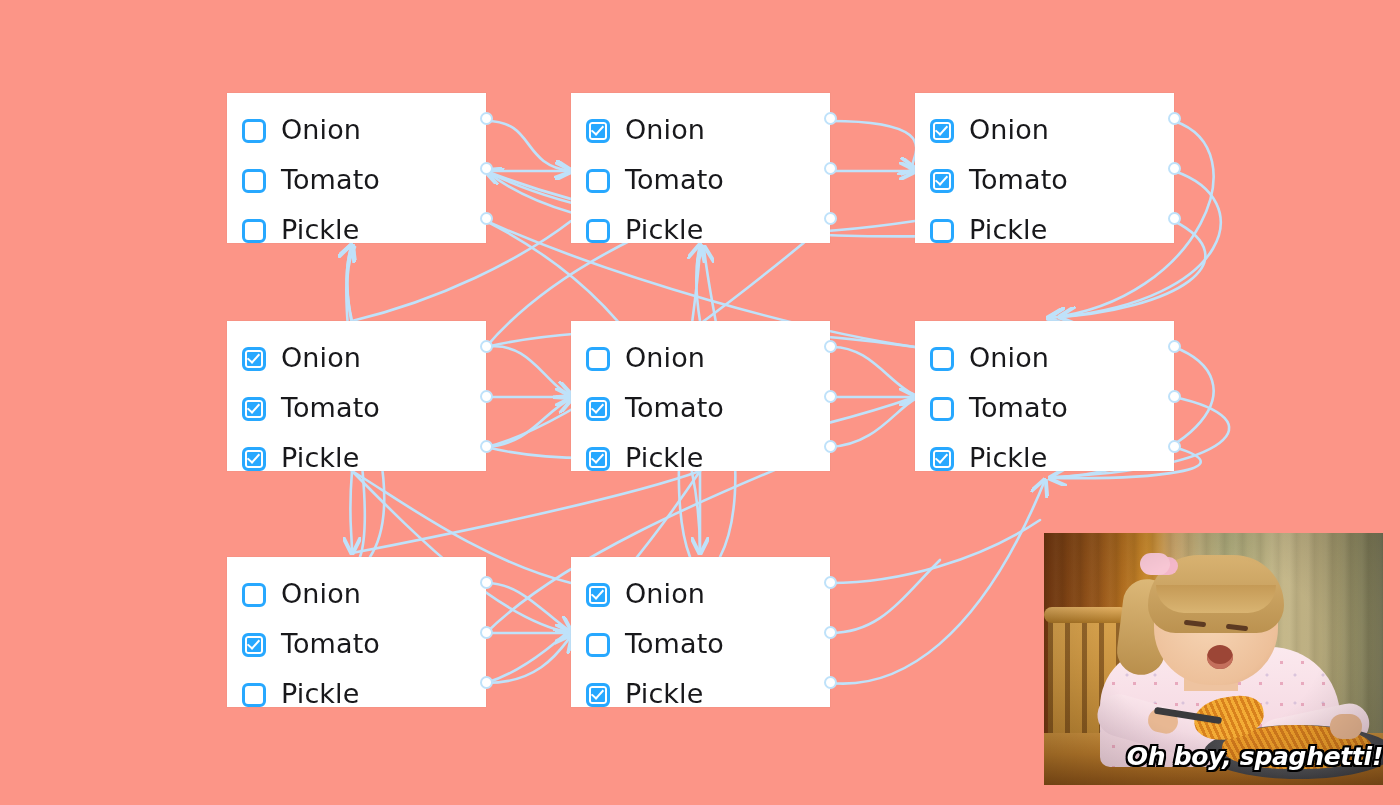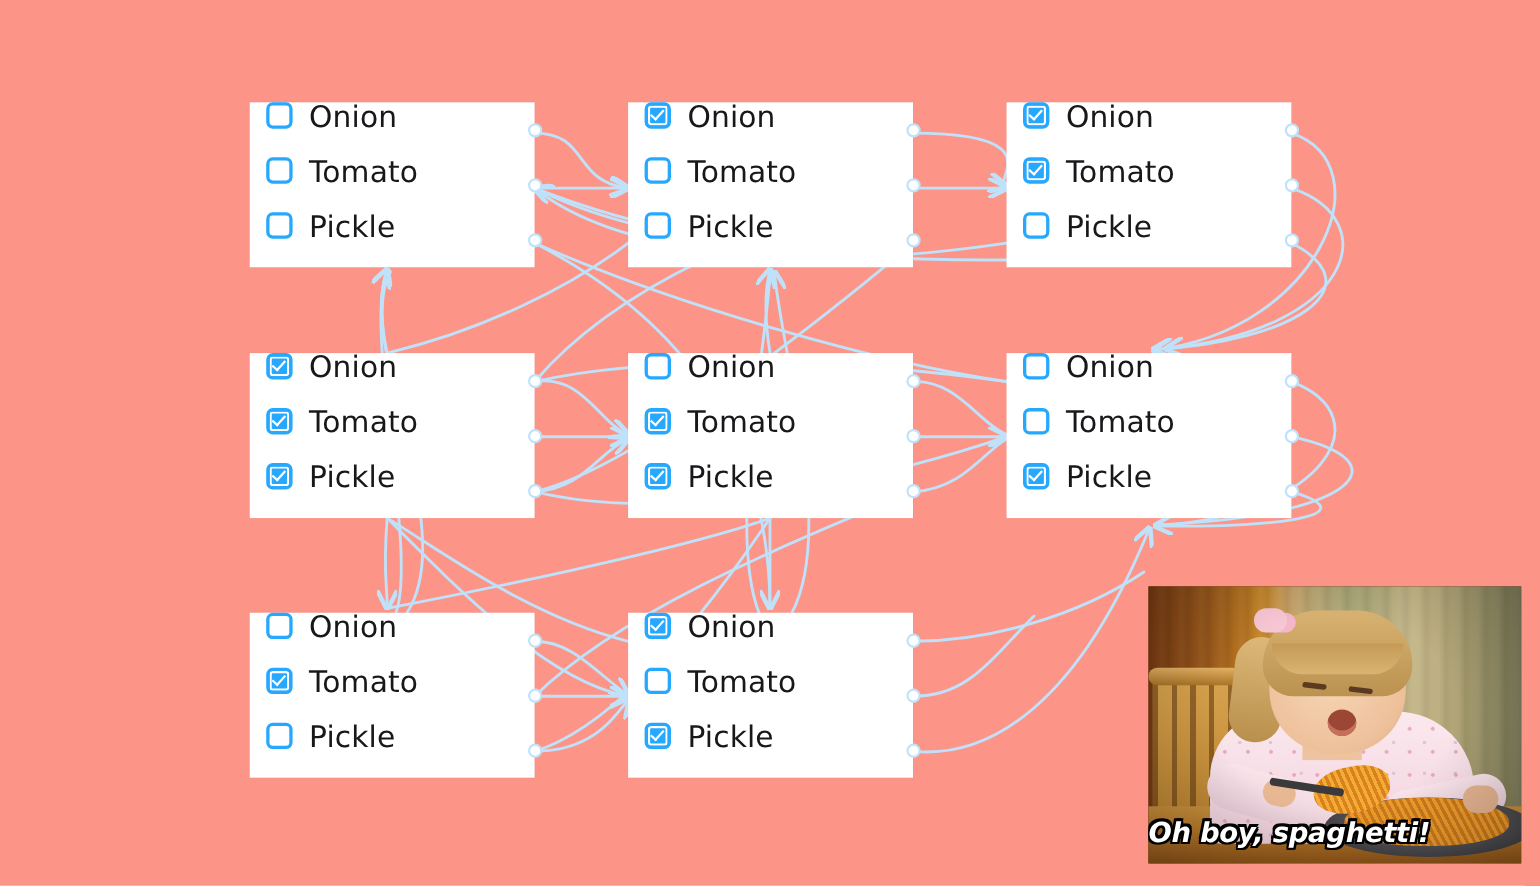--- a/index.html
+++ b/index.html
@@ -28,21 +28,21 @@
     pointer-events: none;
   }
   .node {
     position: absolute;
     background: #ffffff;
     box-sizing: border-box;
     box-shadow: 0 0 0 0.5px rgba(0,0,0,0.04);
   }
   .node-row {
     display: flex;
-    align-items: flex-start;
+    align-items: flex-end;
     height: 50px;
     padding-left: 15px;
     box-sizing: border-box;
   }
   .cbox {
     width: 24px;
     height: 24px;
     min-width: 24px;
     border-radius: 6px;
     box-sizing: border-box;
@@ -245,21 +245,21 @@
     box-shadow: inset 0 -5px 0 #c4705c;
   }
   .m-vignette {
     position: absolute; inset: 0;
     background: radial-gradient(ellipse at 50% 45%, rgba(0,0,0,0) 45%, rgba(0,0,0,0.22) 100%);
   }
   .m-caption {
     position: absolute;
     left: 0; right: 0;
     bottom: 14px;
-    text-align: left;
+    text-align: right;
     font-size: 25px;
     font-weight: bold;
     font-style: italic;
     color: #ffffff;
     letter-spacing: -0.3px;
     text-shadow:
       -2px -2px 0 #000, 2px -2px 0 #000, -2px 2px 0 #000, 2px 2px 0 #000,
       0 -2px 0 #000, 0 2px 0 #000, -2px 0 0 #000, 2px 0 0 #000;
     z-index: 4;
     margin-top: 24px;

